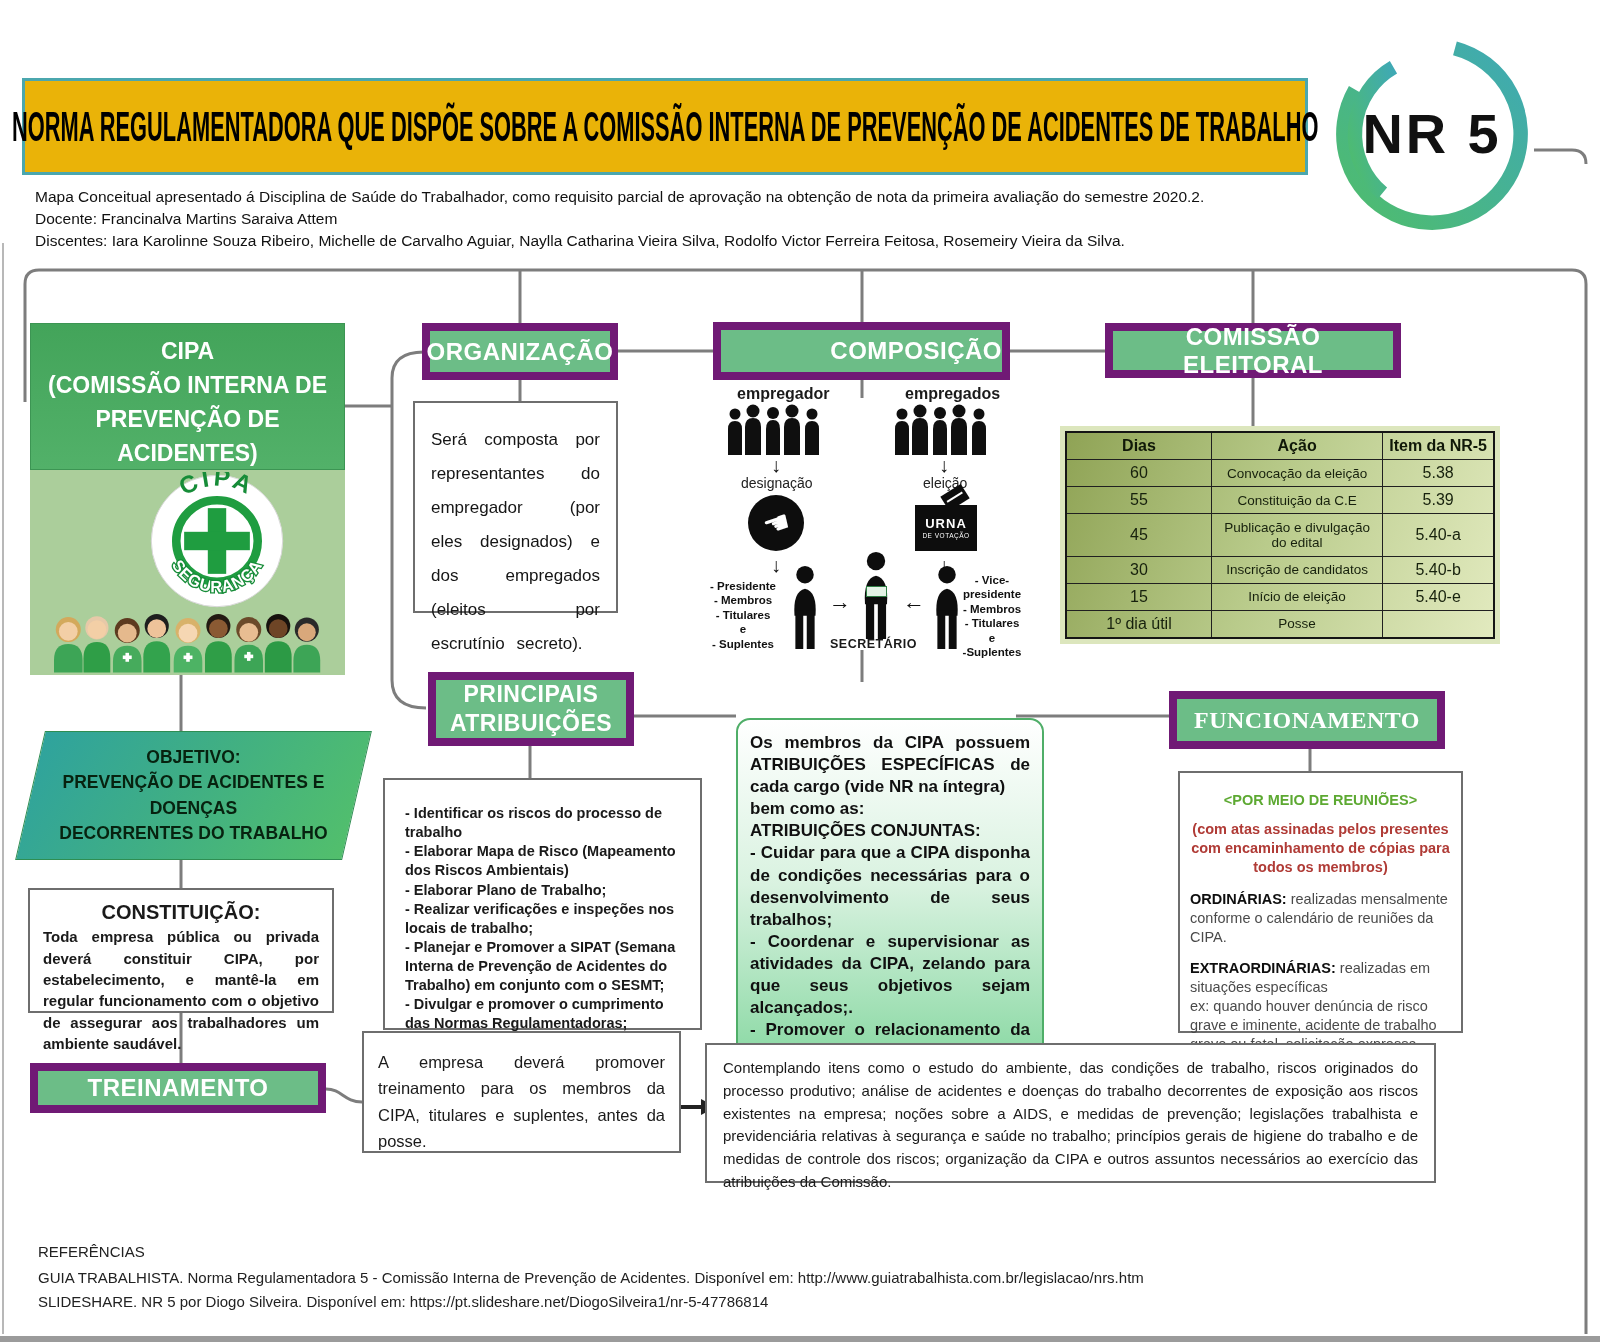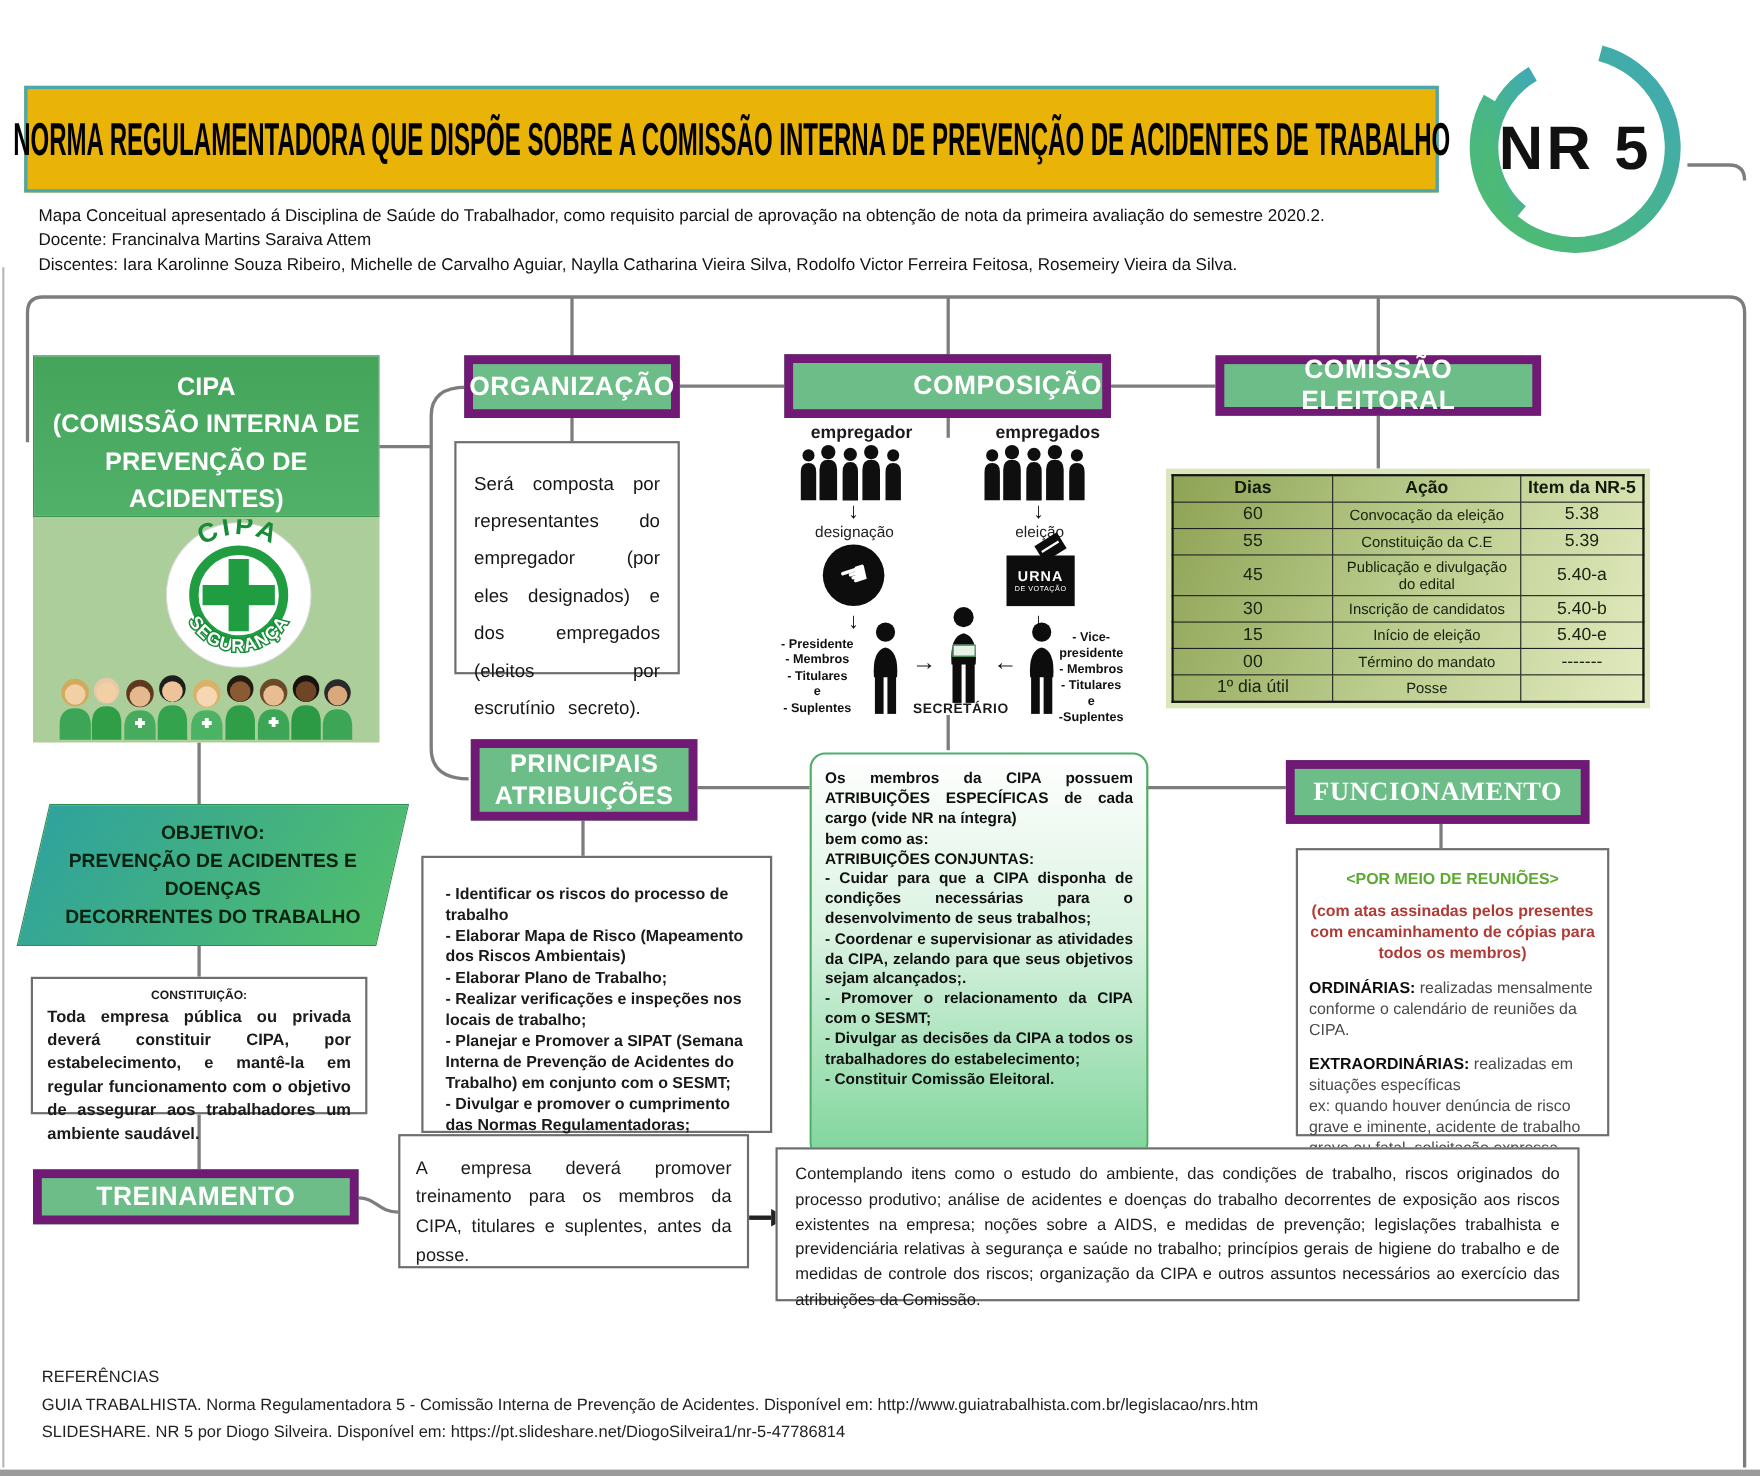--- a/index.html
+++ b/index.html
@@ -39,42 +39,42 @@
     box-sizing:border-box;z-index:2;position:absolute;}
   table.ce{width:100%;height:100%;border-collapse:collapse;
     background:linear-gradient(110deg,#8fa355 0%,#b9cb8b 48%,#e2eabf 100%);
     border:2px solid #151515;}
   table.ce td,table.ce th{border:1.6px solid #202020;text-align:center;padding:1px 4px;
     font-size:13.5px;color:#17210d;}
   table.ce th{font-size:16px;font-weight:700;color:#101808;}
   table.ce td.d{font-size:16px;}
 
   
-  .grad-box{left:736px;top:684px;width:280px;height:341px;border:2.5px solid #4fae68;border-radius:14px;
+  .grad-box{left:736px;top:718px;width:280px;height:341px;border:2.5px solid #4fae68;border-radius:14px;
     background:linear-gradient(180deg,#ffffff 0%,#d9f2e0 45%,#7fd59b 100%);
-    padding:12px 12px;font-size:14px;line-height:1.3;text-align:justify;color:#101010;z-index:2;position:absolute;
+    padding:12px 12px;font-size:17px;line-height:1.3;text-align:justify;color:#101010;z-index:2;position:absolute;
     font-weight:600;}
 
   
   .func-box{left:1178px;top:771px;width:285px;height:262px;padding:12px 10px;font-size:14.5px;line-height:1.32;}
   .func-box .c{text-align:center;}
   .func-box .green{color:#5da932;font-weight:700;margin-top:6px;}
   .func-box .red{color:#b03b36;font-weight:600;margin-top:10px;}
   .func-box .para{margin-top:12px;color:#4a4a4a;text-align:left;}
   .func-box .lbl{color:#0e0e0e;font-weight:700;}
 
   
   .objetivo{left:30px;top:731px;width:325px;height:127px;transform:skewX(-13deg);
     background:linear-gradient(115deg,#2fa39d 0%,#3fae85 45%,#52bf6c 100%);
     border:1px solid #2e8e52;display:flex;align-items:center;justify-content:center;z-index:2;position:absolute;}
   .objetivo .inner{transform:skewX(13deg);text-align:center;font-weight:700;font-size:17.5px;
     line-height:1.45;color:#07220f;}
 
   .const-box{left:28px;top:888px;width:306px;height:125px;padding:8px 13px;font-size:15px;line-height:1.42;}
-  .const-box .ct{text-align:center;font-weight:700;font-size:11px;}
+  .const-box .ct{text-align:center;font-weight:700;font-size:20px;}
   .const-box .cb{text-align:justify;font-weight:600;}
 
   .trein-text{left:362px;top:1031px;width:319px;height:122px;padding:16px 14px;font-size:16.5px;
     line-height:1.6;text-align:justify;font-weight:500;}
 
   .bottom-box{left:705px;top:1043px;width:731px;height:140px;padding:12px 16px;font-size:15px;
     line-height:1.52;text-align:justify;border-width:2.5px;}
 
   .refs{left:38px;top:1240px;width:1200px;font-size:15px;line-height:24px;color:#222;}
   .refs .rt{margin-bottom:2px;}
@@ -457,25 +457,20 @@
       <td class="d">30</td>
       <td>Inscrição de candidatos</td>
       <td class="d">5.40-b</td>
     </tr>
     <tr>
       <td class="d">15</td>
       <td>Início de eleição</td>
       <td class="d">5.40-e</td>
     </tr>
     <tr>
-      <td class="d">00</td>
-      <td>Término do mandato</td>
-      <td class="d">-------</td>
-    </tr>
-    <tr>
       <td class="d">1º dia útil</td>
       <td>Posse</td>
       <td class="d"></td>
     </tr>
   </tbody>
     </table>
 </div>
 
 <div class="ghead abs" style="left:1169px;top:691px;width:276px;height:58px;font-family:Liberation Serif, serif;">
   <span>FUNCIONAMENTO</span>

